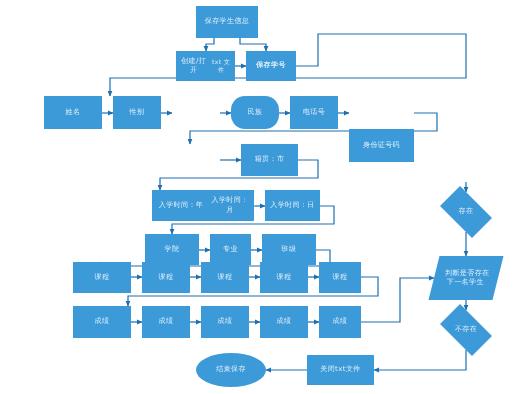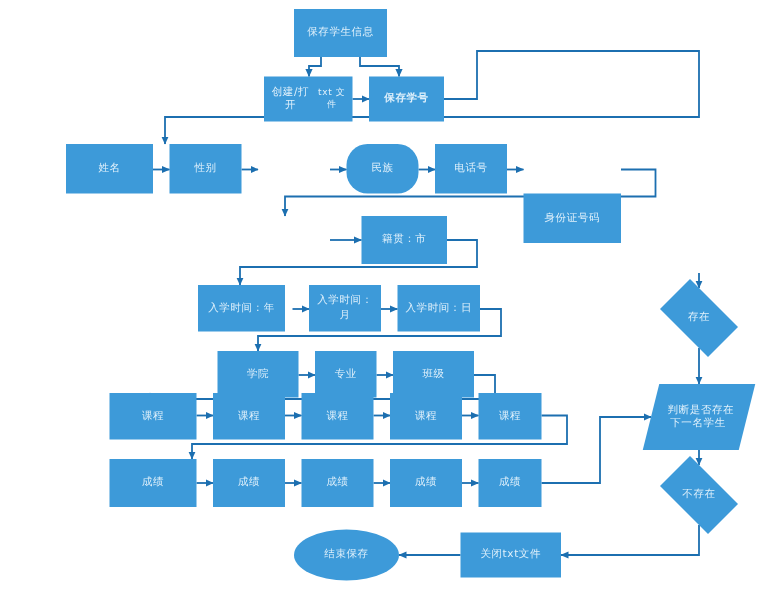--- a/index.html
+++ b/index.html
@@ -137,21 +137,21 @@
     <span>电话号</span>
   </div>
   <div class="node" style="left:349px;top:96px;width:65px;height:33px;margin-top:33px;">
     <span>身份证号码</span>
   </div>
 
   <div class="node" style="left:241px;top:144px;width:57px;height:32px;">
     <span>籍贯：市</span>
   </div>
 
-  <div class="node" style="left:132px;top:190px;width:58px;height:31px;">
+  <div class="node" style="left:152px;top:190px;width:58px;height:31px;">
     <span>入学时间：年</span>
   </div>
   <div class="node" style="left:206px;top:190px;width:48px;height:31px;">
     <span>入学时间：月</span>
   </div>
   <div class="node" style="left:265px;top:190px;width:55px;height:31px;">
     <span>入学时间：日</span>
   </div>
 
   <div class="node" style="left:145px;top:234px;width:54px;height:31px;">

